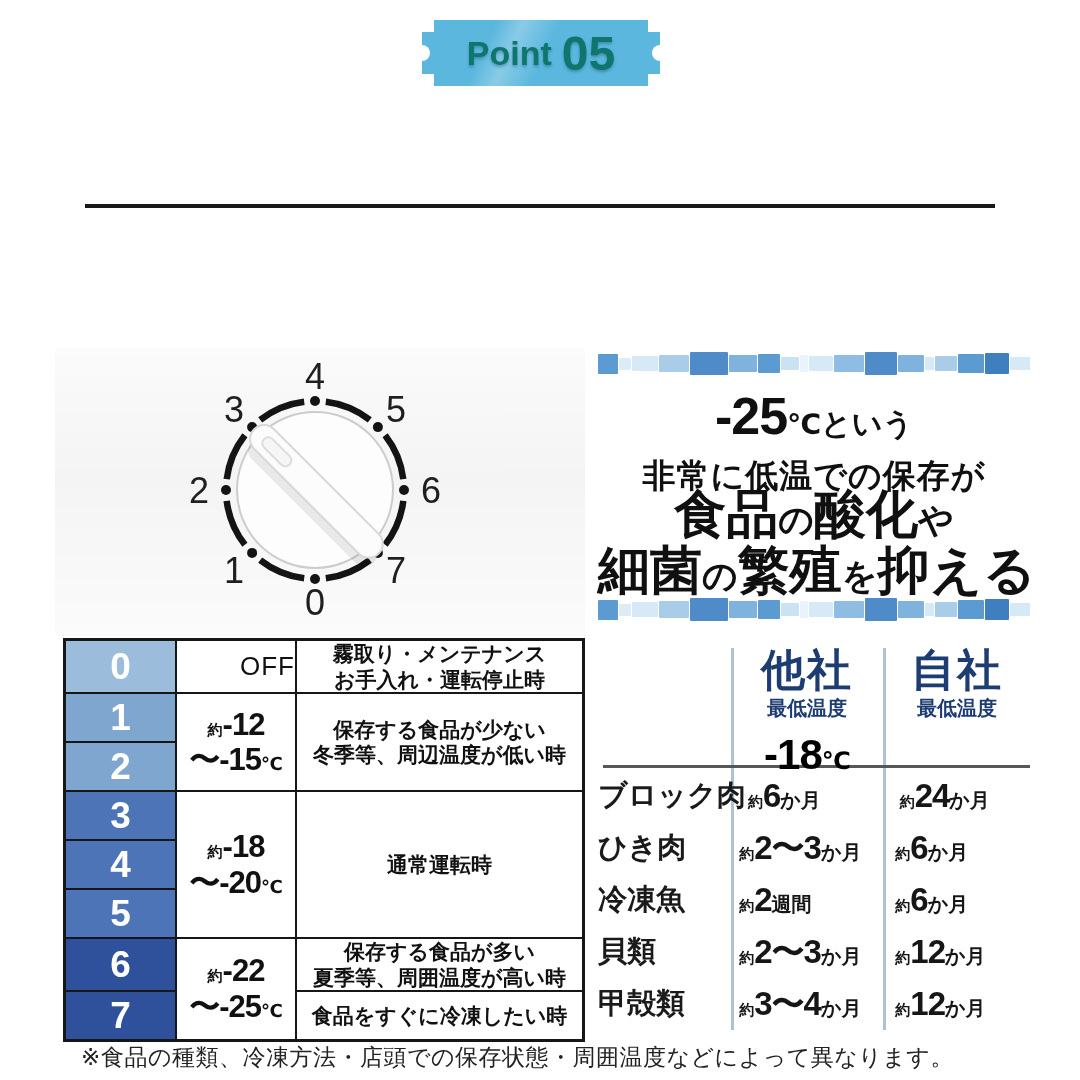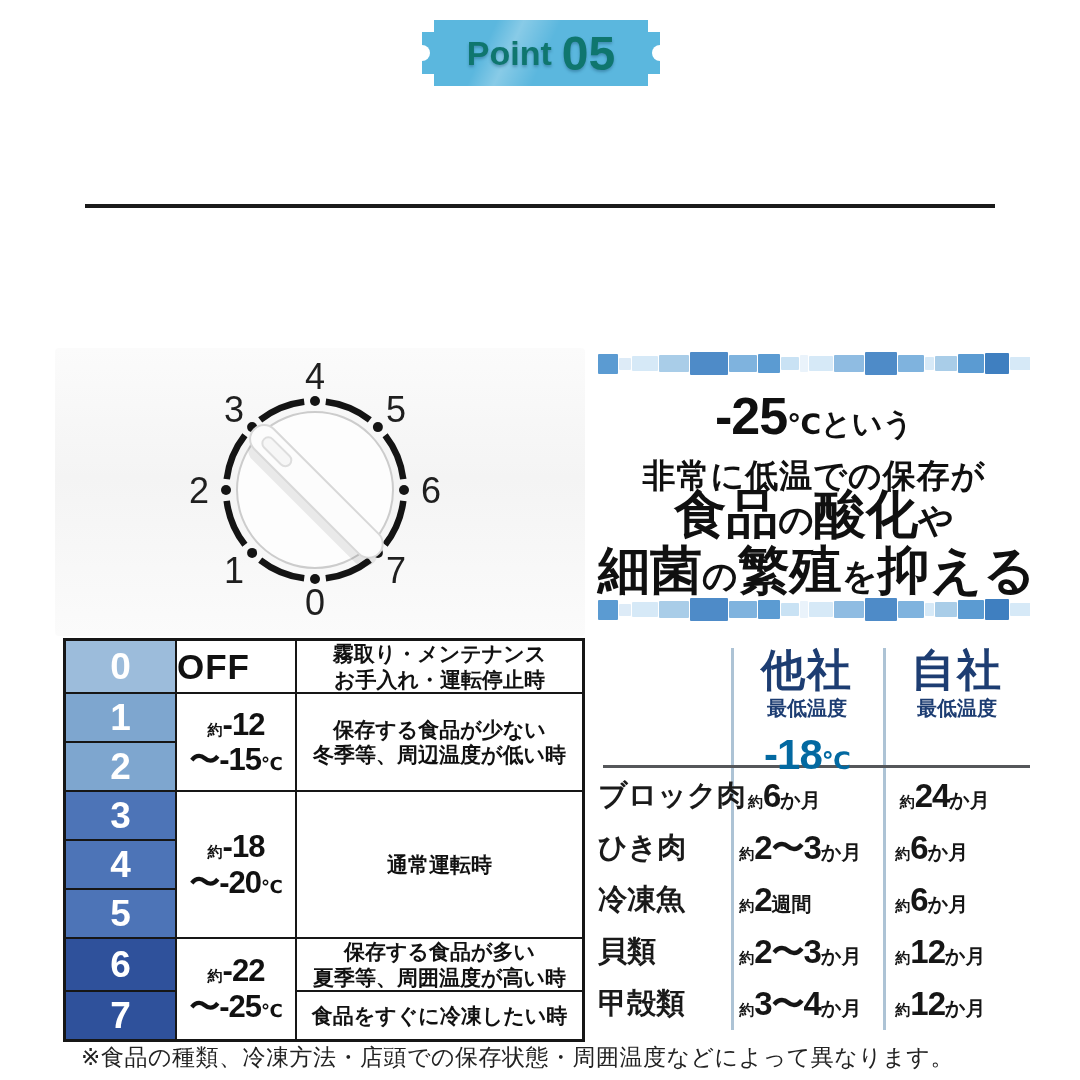--- a/index.html
+++ b/index.html
@@ -47,21 +47,21 @@
   .feat3{top:480px;font-size:52px;font-weight:800;}
   .feat4{top:536px;font-size:52px;font-weight:800;}
   .feat .conj{font-size:35px;font-weight:700;}
 
   
   .level-table{left:63px;top:638px;}
   table.level{border-collapse:collapse;table-layout:fixed;width:512px;border:3px solid #161616;}
   table.level td{border:2px solid #161616;padding:0;overflow:hidden;}
   table.level tr{height:49px;}
   .lv{width:109px;text-align:center;color:#fff;font-size:37px;font-weight:700;}
-  .cell-off{width:118px;text-align:left;font-size:35px;font-weight:700;letter-spacing:1px;}
+  .cell-off{width:118px;text-align:right;font-size:26px;font-weight:400;letter-spacing:1px;}
   .cell-temp{width:118px;text-align:center;font-weight:800;line-height:1.15;}
   .t-pre{font-size:15px;font-weight:700;}
   .t-big{font-size:31px;font-weight:800;letter-spacing:-1px;}
   .t-unit{font-size:18px;font-weight:700;}
   .cell-desc{width:285px;text-align:center;font-size:21px;font-weight:700;line-height:1.22;}
 
   
   .vdiv{width:3px;top:648px;height:382px;}
   .hrule{left:603px;top:765px;width:427px;height:3px;background:#55575a;}
   .cmp-head{width:150px;text-align:center;line-height:1;}
@@ -252,21 +252,21 @@
       </table>
   </div>
 
   <div class="abs vdiv" style="left: 731px; background: rgb(173, 195, 213);"></div>
   <div class="abs vdiv" style="left: 883px; background: rgb(173, 195, 213);"></div>
   <div class="abs hrule"></div>
 
   <div class="abs cmp-head" style="left:732px;top:648px;">
     <div class="t" style="color:#1d3d72;">他社</div>
     <div class="s" style="color:#1d3d72;">最低温度</div>
-    <div class="v" style="color:#0369a1;margin-top:16px;"><span>-18</span><span class="vu">℃</span></div>
+    <div class="v" style="color:#000000;margin-top:16px;"><span>-18</span><span class="vu">℃</span></div>
   </div>
   <div class="abs cmp-head" style="left:884px;top:648px;width:146px;">
     <div class="t" style="color:#1d3d72;">自社</div>
     <div class="s" style="color:#1d3d72;">最低温度</div>
   </div>
 
   <div class="abs cmp-rows">
     <div class="cmp-row">
       <div class="cmp-name">ブロック肉</div>
       <div class="cmp-val"><span class="pre">約</span><span class="big">6</span><span class="suf">か月</span></div>

